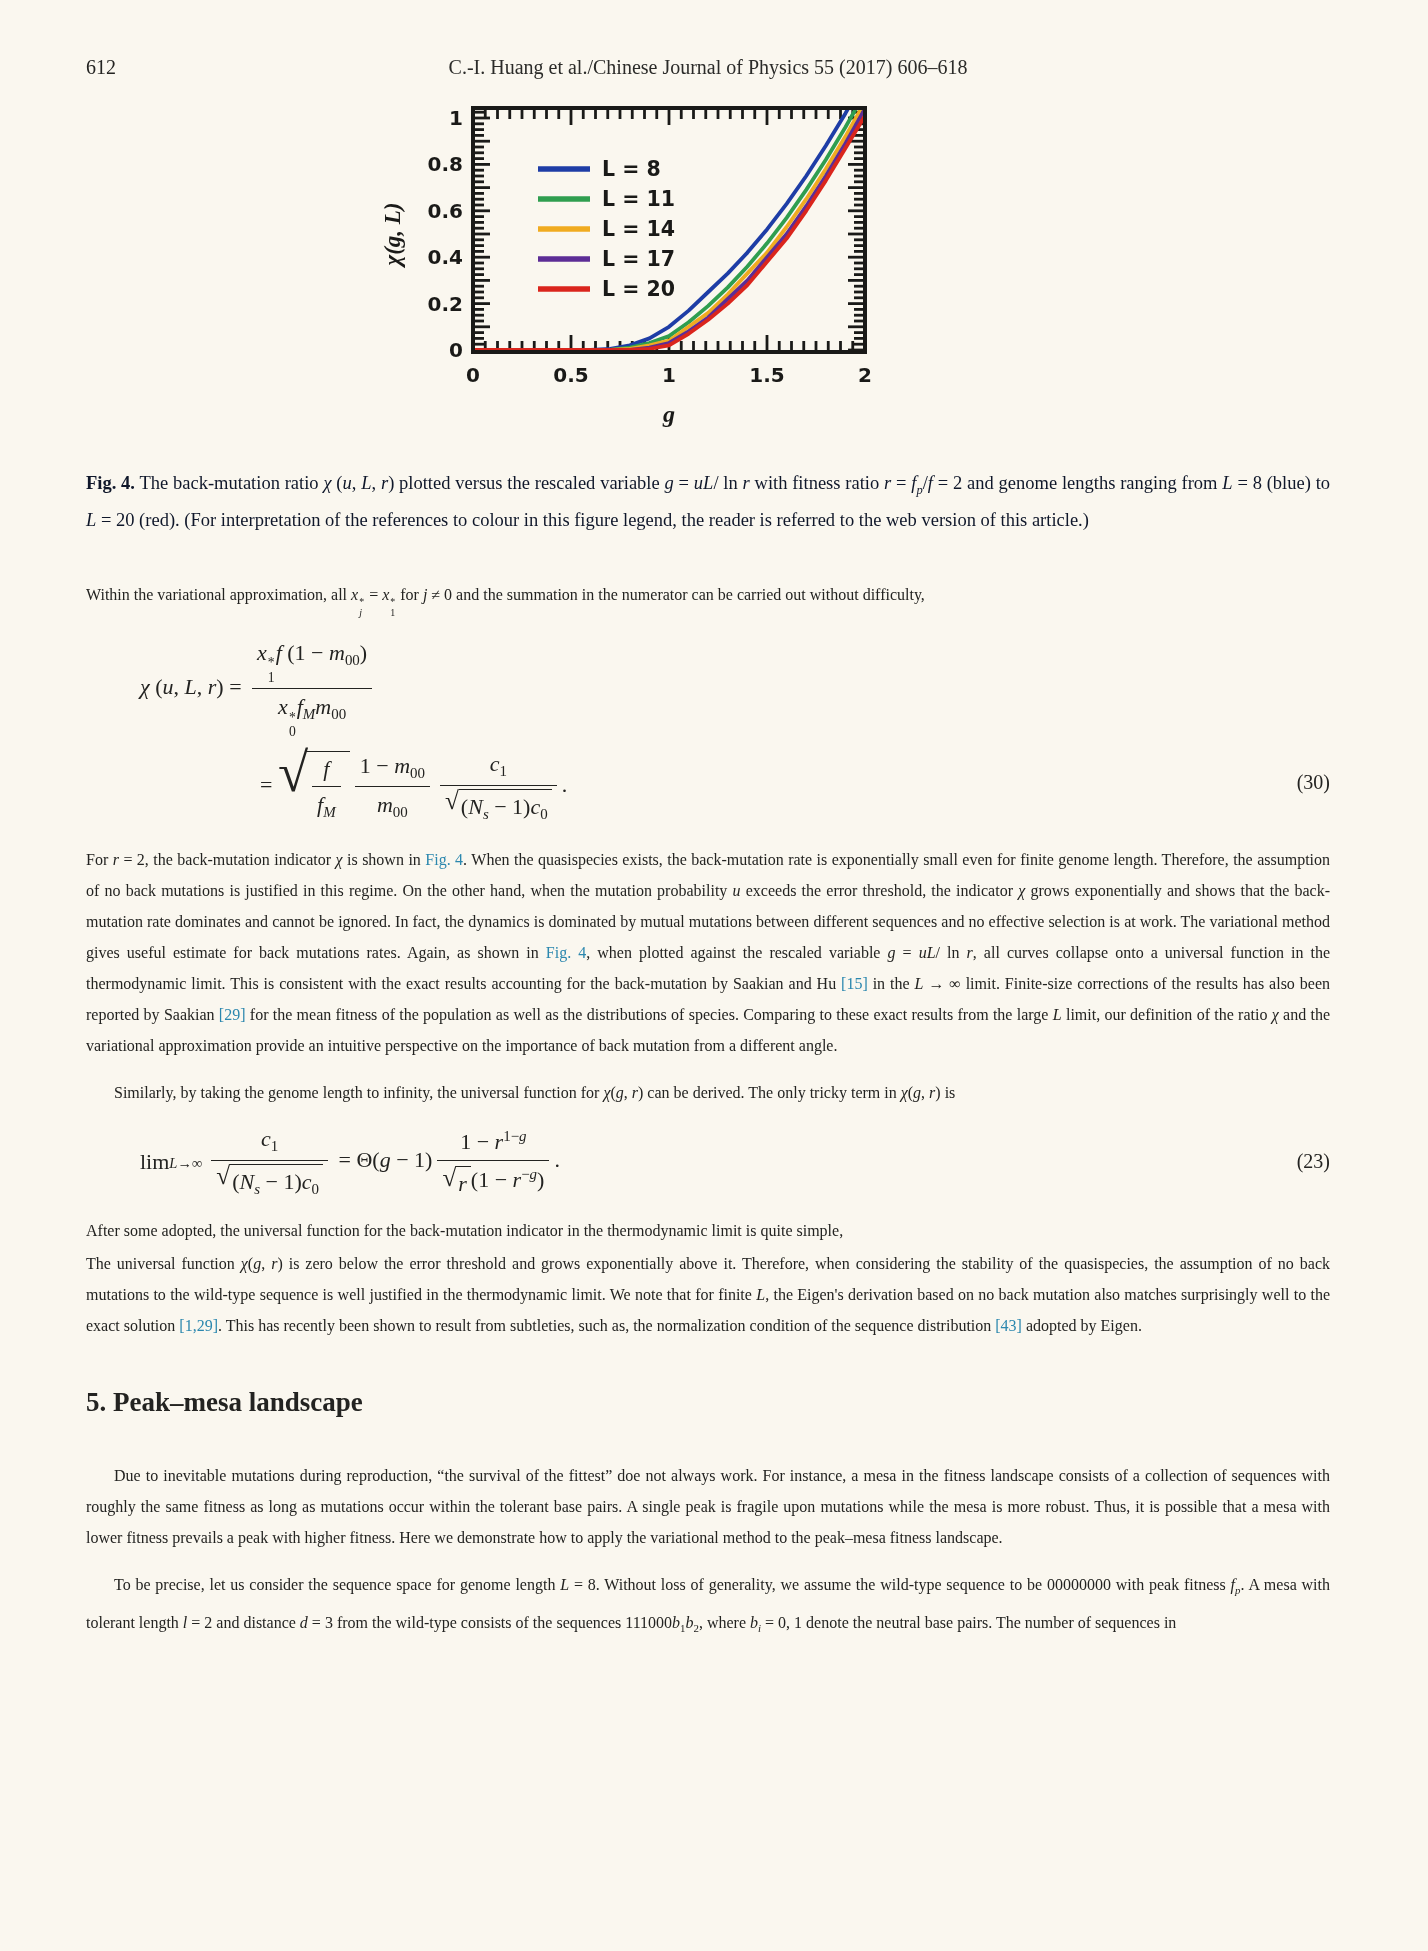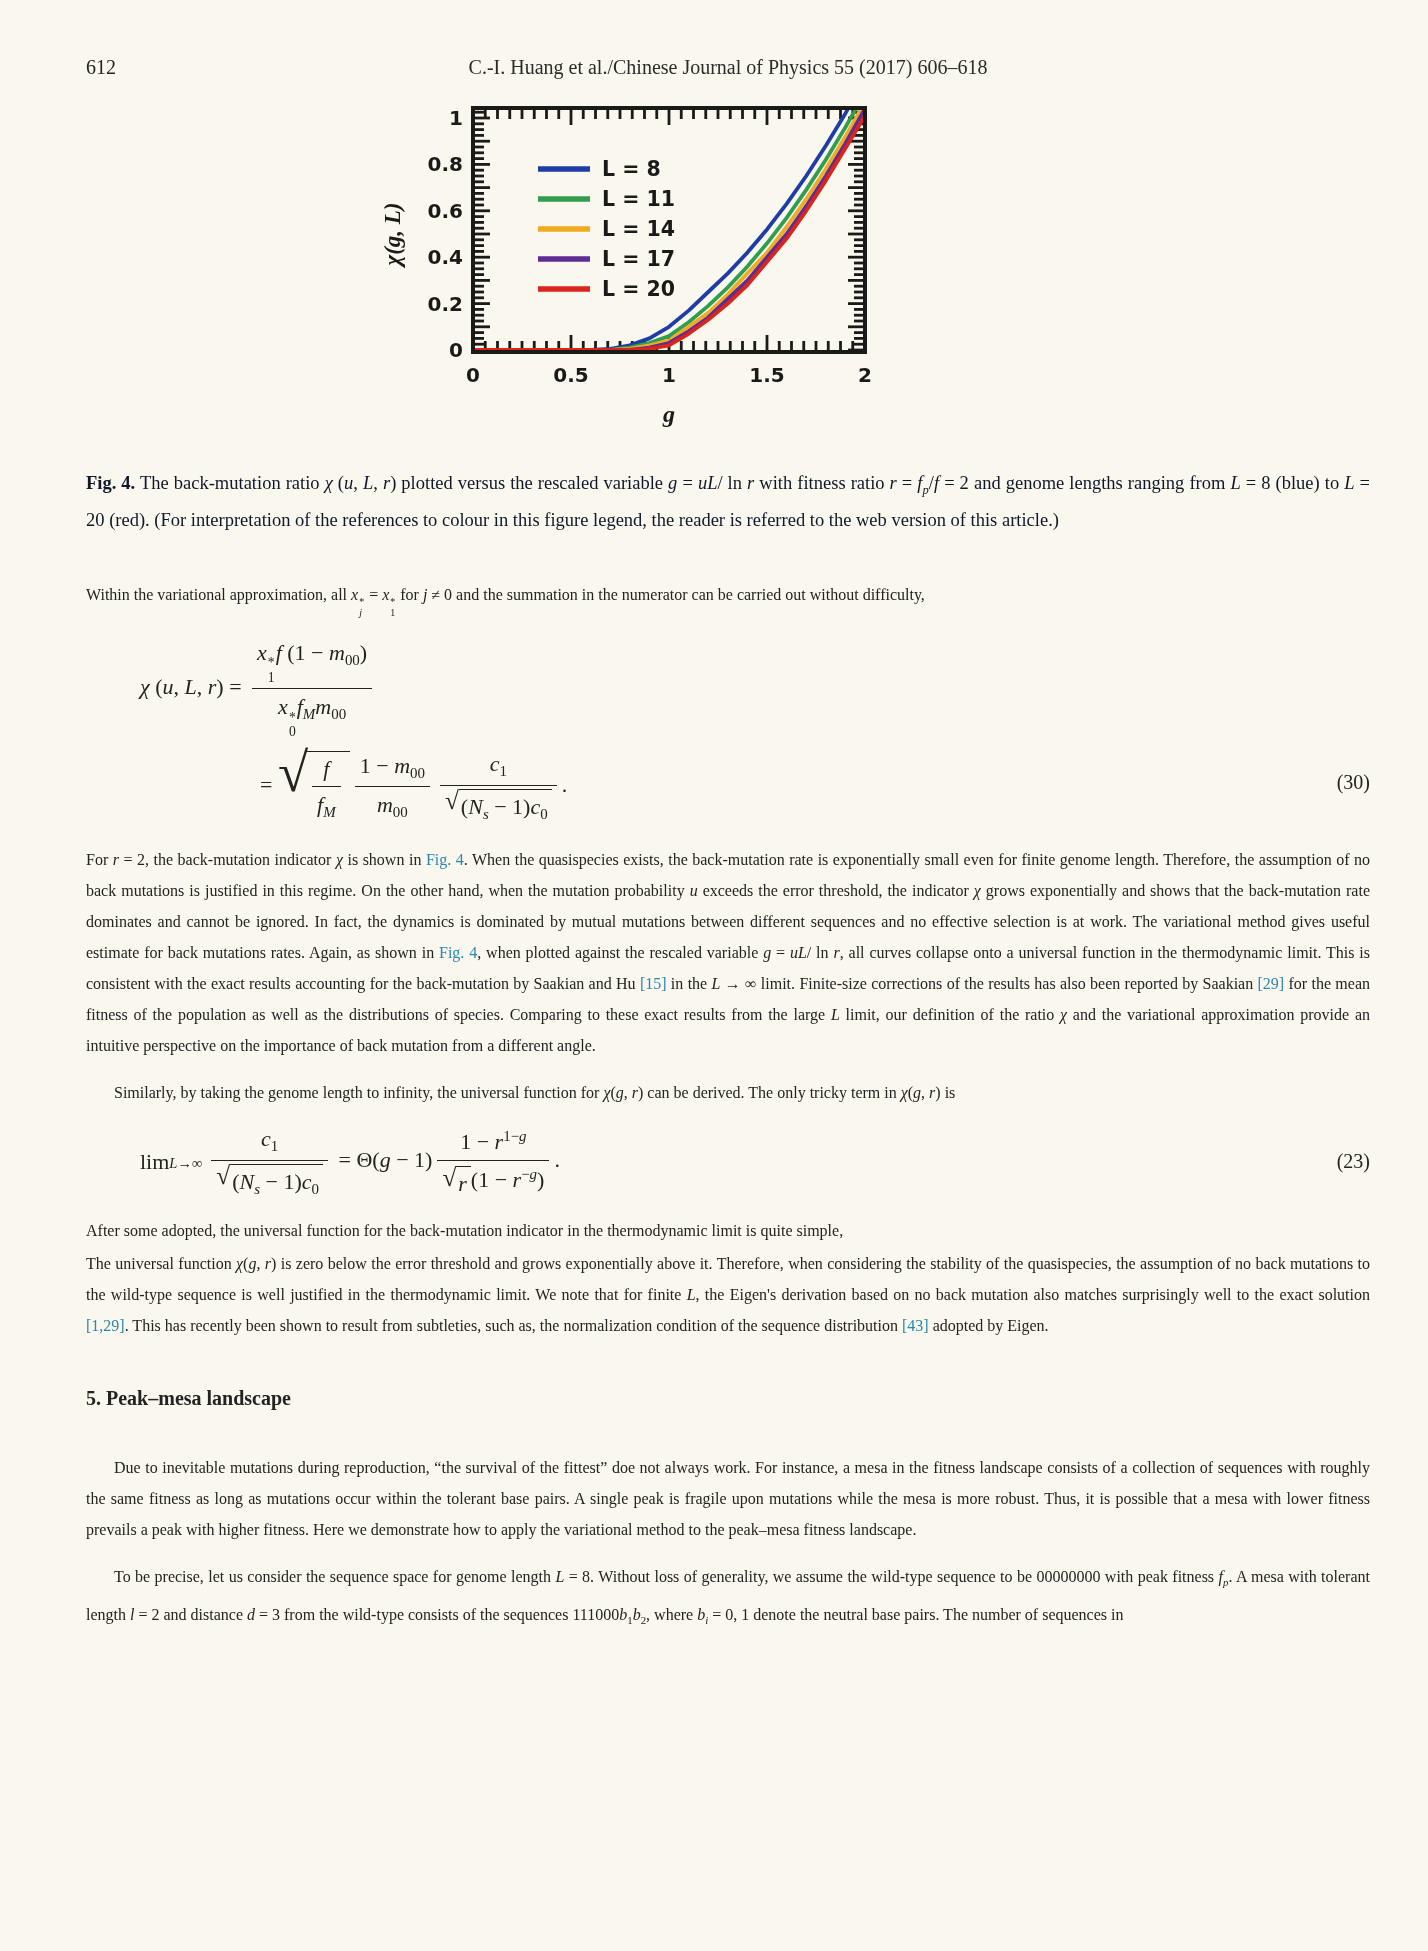--- a/index.html
+++ b/index.html
@@ -1,38 +1,38 @@
 <!DOCTYPE html>
 <html><head>
 <meta charset="utf-8">
 <style>
   html,body{margin:0;padding:0;}
   body{
     width:1428px;height:1951px;overflow:hidden;
     background:#faf7ef;color:#232321;
     font-family:"Liberation Serif","DejaVu Serif",serif;
   }
-  .page{padding:56px 58px 40px 86px;position:relative;}
+  .page{padding:56px 98px 40px 86px;position:relative;}
   
   .pagehead{position:relative;height:30px;font-size:20px;margin-bottom:14px;}
   .pagehead .pnum{position:absolute;left:0;top:0;}
   .pagehead .jtitle{text-align:center;color:#2b2b29;}
   
   .figure{width:510px;margin:14px 0 6px 292px;}
   
   .caption{font-size:18.5px;line-height:30px;text-align:justify;color:#0f172a;margin-top:26px;}
   .caption b{font-weight:bold;}
   
   .para{font-size:16px;line-height:31px;text-align:justify;}
   .indent{text-indent:28px;}
   .mt{margin-top:44px;}
   i{font-style:italic;}
   .cite{cursor:pointer;}
   
-  .sechead{font-size:20px;font-weight:bold;margin:46px 0 42px 0;}
+  .sechead{font-size:27px;font-weight:bold;margin:46px 0 42px 0;}
   
   .equation{display:flex;align-items:center;margin:16px 0;}
   .eqbody{flex:1;padding-left:54px;font-size:22px;line-height:1.35;}
   .eqno{font-size:20px;padding-left:10px;}
   .eqline{margin:4px 0;}
   .eq30-l2{margin-left:120px;margin-top:10px;}
   .frac{display:inline-block;vertical-align:middle;text-align:center;margin:0 5px;}
   .frac .num{display:block;border-bottom:1.6px solid #232321;padding:0 5px 3px 5px;}
   .frac .den{display:block;padding:3px 5px 0 5px;}
   .sqrt{display:inline-flex;align-items:flex-start;vertical-align:middle;}

